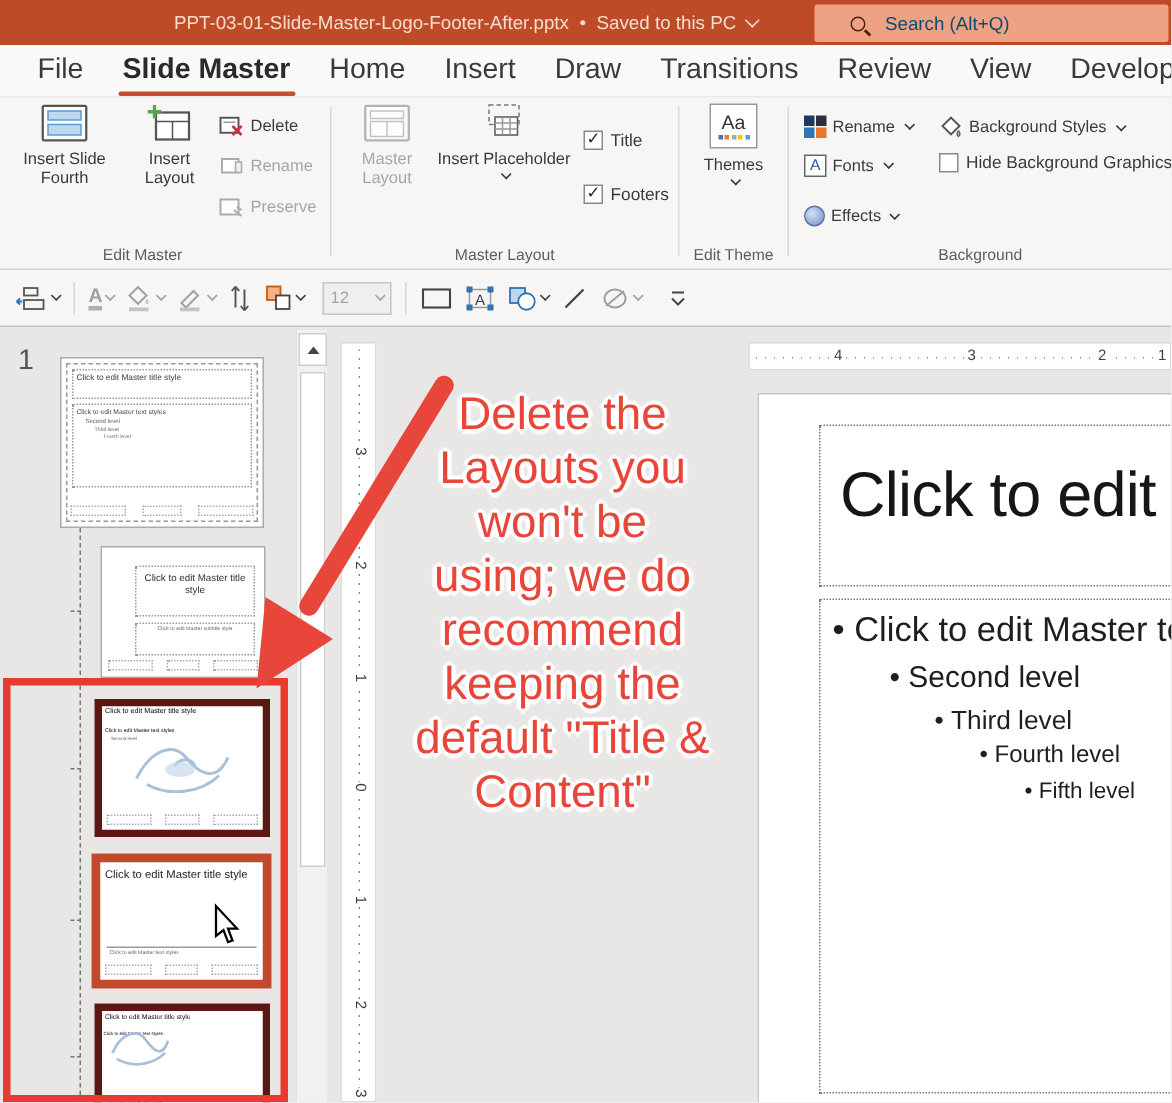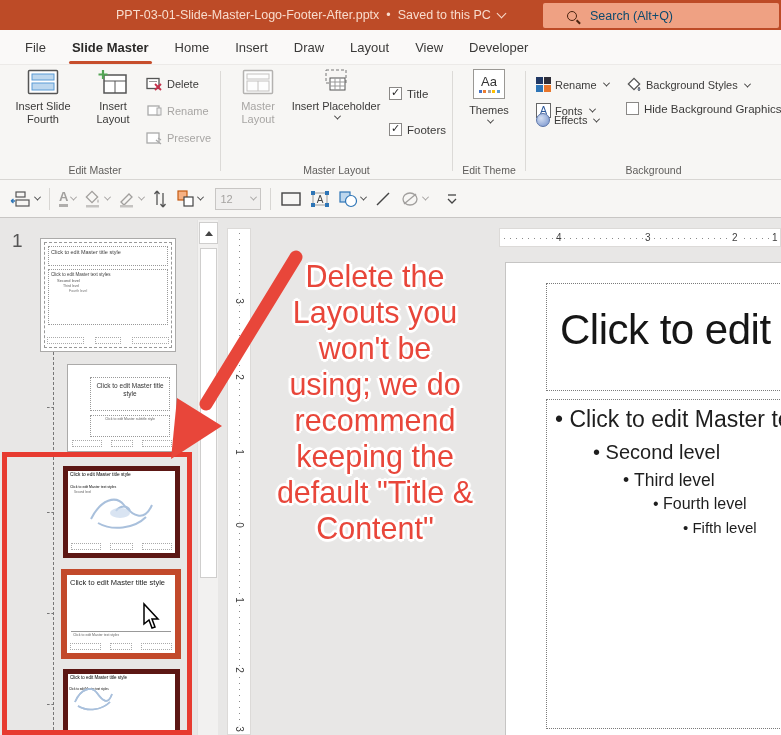--- a/index.html
+++ b/index.html
@@ -17,21 +17,21 @@
   .searchbox { left:543px; top:3px; width:236px; height:25px; background:#EFA183; border-radius:2px;
                display:flex; align-items:center; padding-left:24px; gap:13px; }
   .search-glass { width:10px; height:10px; border:1.6px solid #4A2310; border-radius:50%; position:relative; }
   .search-glass::after { content:""; position:absolute; width:5px; height:1.6px; background:#4A2310;
                transform:rotate(45deg); left:8px; top:9px; }
   .search-label { color:#0c4a6e; font-size:12.5px; }
 
   
   .tabrow { left:0; top:30px; width:781px; height:35px; background:#FAF9F8; display:flex;
             align-items:stretch; padding-left:12px; border-bottom:1px solid #ECEAE8; }
-  .tab { padding:0 13px; font-size:13px; color:#3B3A39; display:flex; align-items:center;
+  .tab { padding:0 13px; font-size:19px; color:#3B3A39; display:flex; align-items:center;
          position:relative; white-space:nowrap; }
   .tab.active { color:#2B2A29; font-weight:bold; }
   .tab.active::after { content:""; position:absolute; left:10px; right:10px; bottom:0;
          height:3px; background:#C74E2C; border-radius:2px; }
 
   
   .ribbon { left:0; top:65px; width:781px; height:115px; background:#F7F6F4; border-bottom:1px solid #D8D6D3; }
   .rsep { position:absolute; top:6px; bottom:8px; width:1px; background:#DCDAD7; }
   .rgroup { position:absolute; top:0; height:114px; }
   .glabel { position:absolute; bottom:3px; left:0; right:0; text-align:center;
@@ -146,21 +146,22 @@
       <span class="search-label">Search (Alt+Q)</span>
     </div>
   </div>
 
   <div class="abs tabrow">
     <div class="tab">File</div>
     <div class="tab active">Slide Master</div>
     <div class="tab">Home</div>
     <div class="tab">Insert</div>
     <div class="tab">Draw</div>
-    <div class="tab">Layout</div>
+    <div class="tab">Transitions</div>
+    <div class="tab">Review</div>
     <div class="tab">View</div>
     <div class="tab">Developer</div>
   </div>
 
   <div class="abs ribbon">
 
     <div class="rgroup" style="left:0;width:220px;">
       <div class="bigbtn" style="left:4px;width:78px;">
         <svg width="32" height="26" viewBox="0 0 32 26">
           <rect x="1.5" y="1.5" width="29" height="23" fill="#fff" stroke="#555" stroke-width="1.5" rx="1"></rect>
@@ -267,21 +268,21 @@
             <i></i>
           </span>
         <span>Rename</span>
         <span class="chev"></span>
       </div>
       <div class="smallbtn" style="left:10px;top:38px;">
         <span class="ic-fonts"></span>
         <span>Fonts</span>
         <span class="chev"></span>
       </div>
-      <div class="smallbtn" style="left:10px;top:48px;text-align:right;">
+      <div class="smallbtn" style="left:10px;top:72px;text-align:right;">
         <span class="ic-effects"></span>
         <span>Effects</span>
         <span class="chev"></span>
       </div>
       <div class="smallbtn" style="left:100px;top:12px;">
         <svg width="16" height="16" viewBox="0 0 16 16">
           <rect x="4" y="3" width="8" height="8" transform="rotate(45 8 7)" fill="#fff" stroke="#555" stroke-width="1.3"></rect>
           <path d="M13,10 q2,2.5 0,4 q-2,-1.5 0,-4" fill="#8FAADC" stroke="#555" stroke-width="0.8"></path>
         </svg>
         <span>Background Styles</span>

